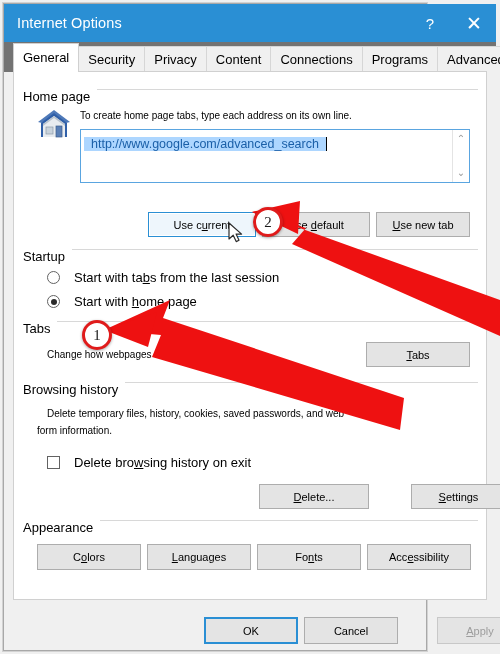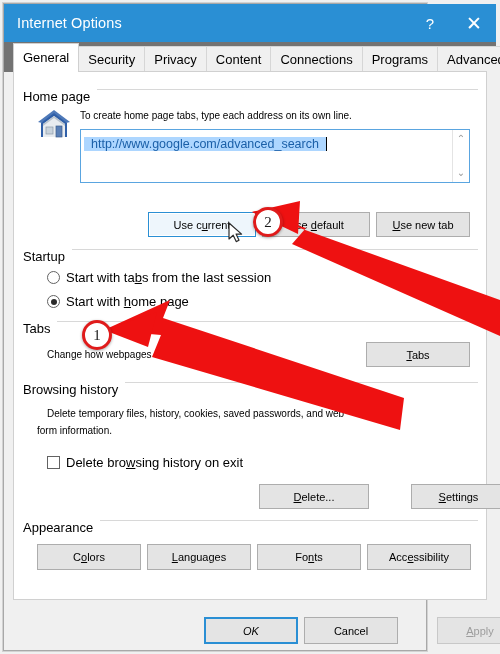--- a/index.html
+++ b/index.html
@@ -208,20 +208,21 @@
 
   
   .radio-row, .check-row {
     position: absolute;
     display: flex;
     align-items: center;
     font-size: 13px;
     color: #000;
     white-space: nowrap;
     cursor: default;
+    gap: 8px;
   }
   .radio {
     width: 13px; height: 13px;
     border-radius: 50%;
     border: 1px solid #626262;
     background: #fff;
     margin-right: 6px;
     box-sizing: border-box;
     position: relative;
     flex: none;
@@ -409,21 +410,21 @@
       </div>
       <div class="btn" style="left:243px; top:472px; width:104px; height:26px;">
         <span>Fo<span class="u">n</span>ts</span>
       </div>
       <div class="btn" style="left:353px; top:472px; width:104px; height:26px;">
         <span>Acc<span class="u">e</span>ssibility</span>
       </div>
 
     </div>
 
-    <div class="btn primary-focus" style="left:200px; top:613px; width:94px; height:27px;font-style:italic;">OK</div>
+    <div class="btn primary-focus" style="left:200px; top:613px; width:94px; height:27px;">OK</div>
     <div class="btn" style="left:300px; top:613px; width:94px; height:27px;">Cancel</div>
     <div class="btn disabled" style="left:398px; top:613px; width:86px; height:27px;margin-left:35px;">
       <span><span class="u">A</span>pply</span>
     </div>
 
   </div>
 
   <div class="cursor" style="left:228px; top:222px;">
     <svg viewBox="0 0 16 22" width="16" height="22" aria-hidden="true">
       <path d="M1,1 L1,17 L5.2,13.2 L8.2,19.6 L11,18.2 L8.1,12.1 L13.6,12.1 Z" fill="#ffffff" stroke="#2b2b2b" stroke-width="1.2" stroke-linejoin="round"></path>

